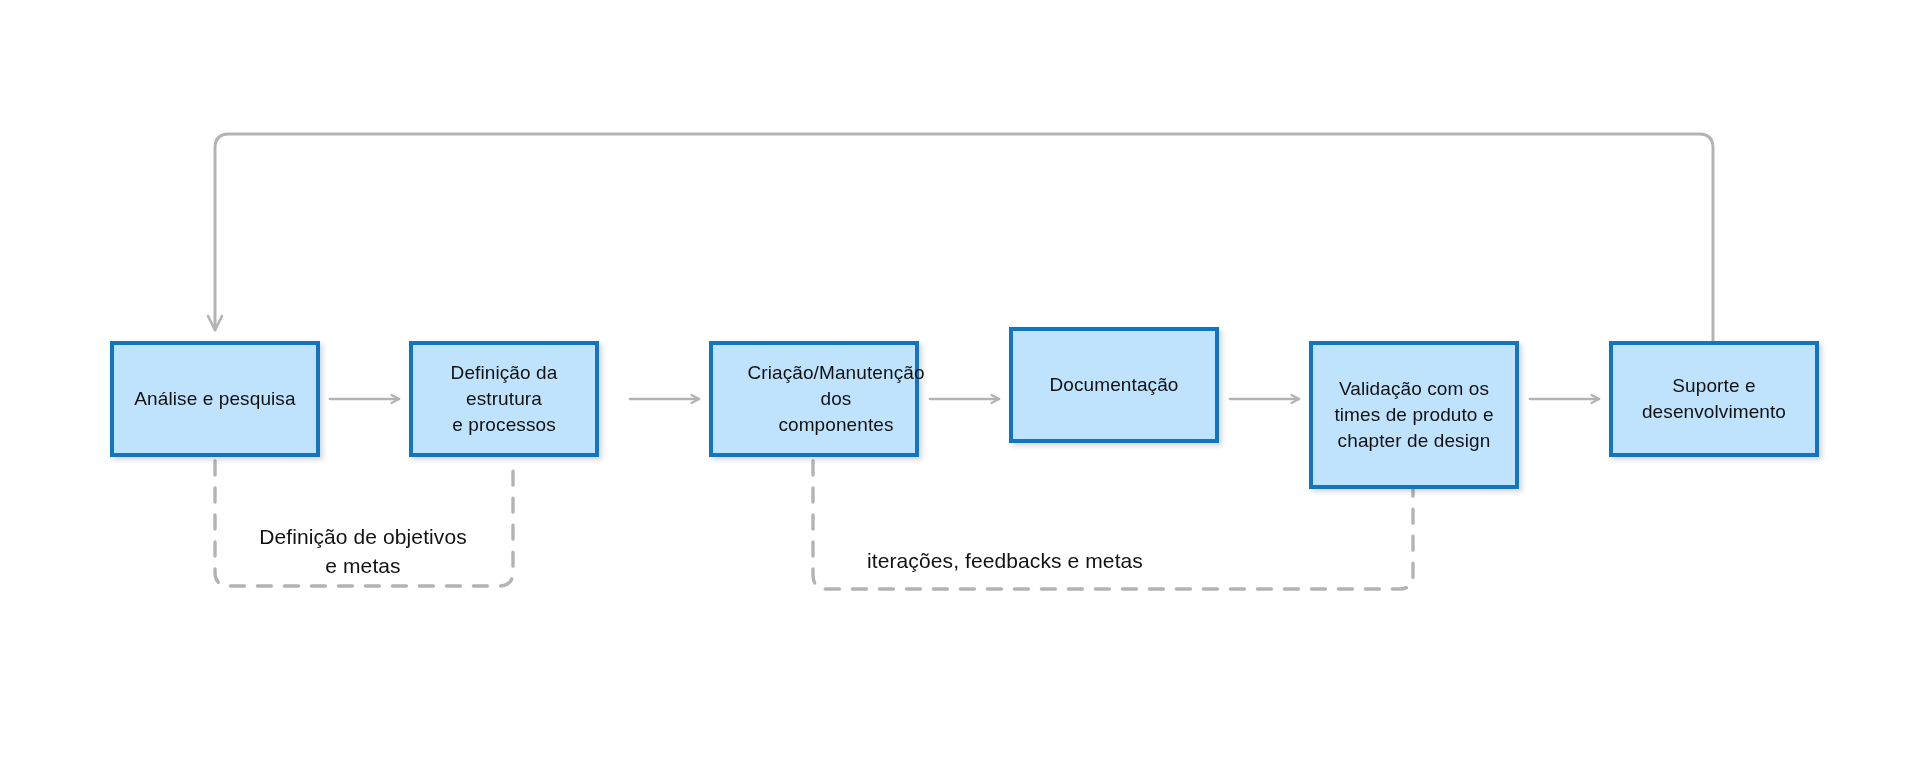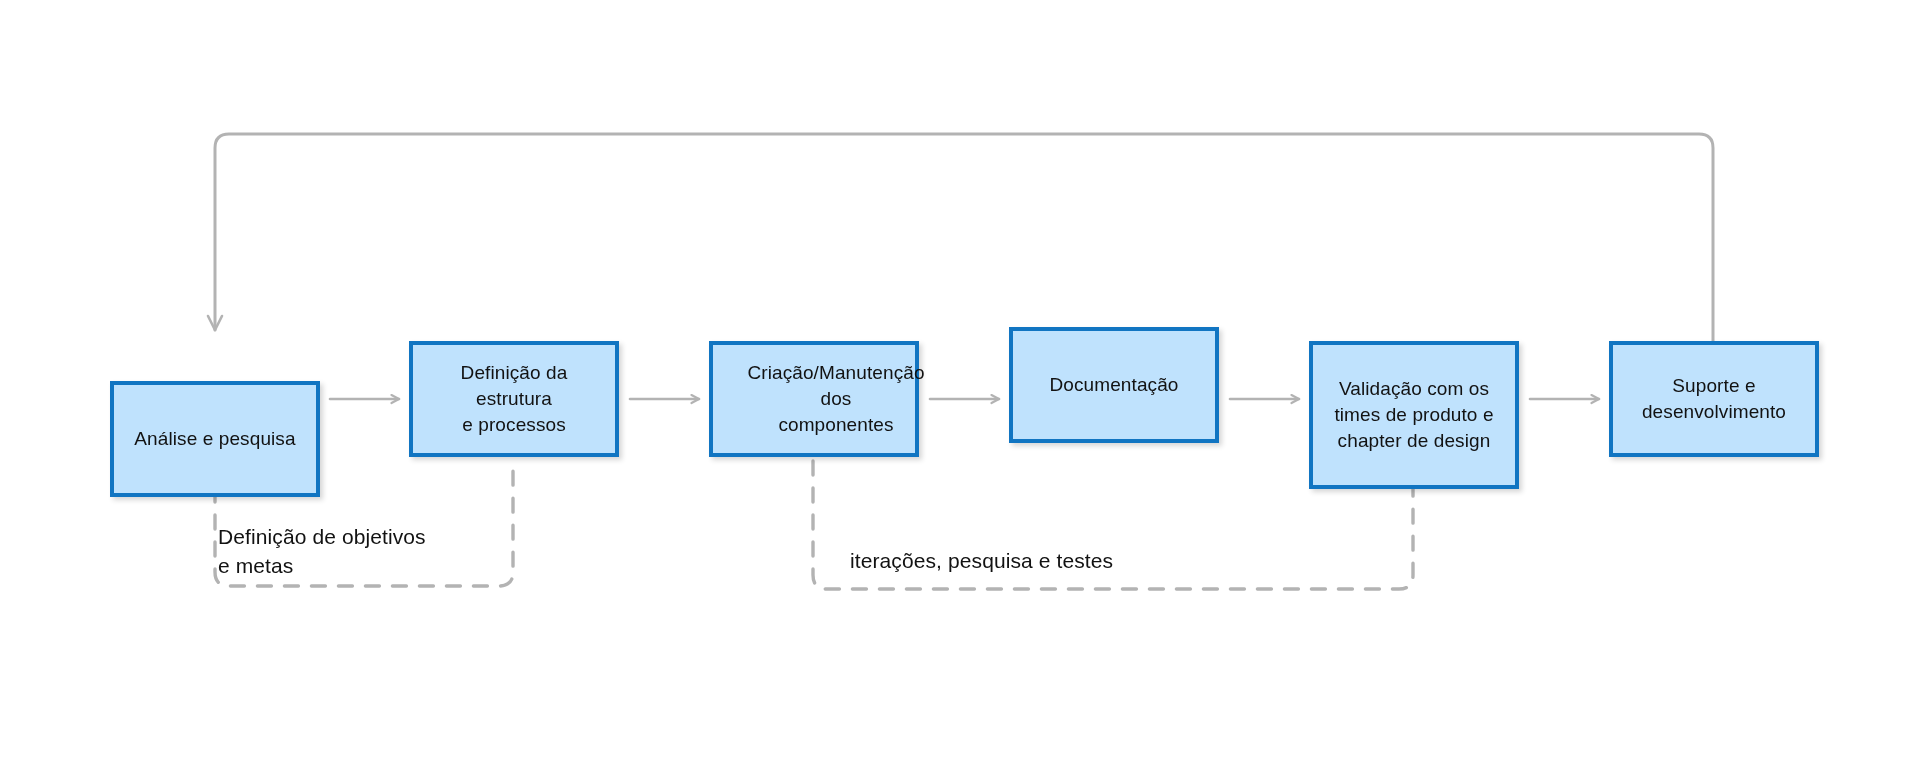--- a/index.html
+++ b/index.html
@@ -44,20 +44,21 @@
     color: #121212;
     letter-spacing: 0.1px;
     padding: 0 8px;
     white-space: pre-line;
   }
   .edge-label {
     position: absolute;
     font-size: 21px;
     line-height: 29px;
     color: #121212;
+    text-align: center;
     white-space: pre-line;
     letter-spacing: 0.1px;
   }
 </style>
 </head>
 <body>
 
 <div id="canvas">
 
   <svg id="edges" viewBox="0 0 1928 777">
@@ -82,25 +83,25 @@
     </g>
 
     <g stroke="#b3b3b3" fill="none" stroke-width="3.4" stroke-linecap="round" stroke-dasharray="14 13">
 
       <path d="M 215 461 L 215 572 Q 215 586 229 586 L 499 586 Q 513 586 513 572 L 513 461"></path>
 
       <path d="M 813 461 L 813 575 Q 813 589 827 589 L 1399 589 Q 1413 589 1413 575 L 1413 461"></path>
     </g>
   </svg>
 
-  <div class="node" style="left:110px; top:341px; width:210px; height:116px;margin-top:40px;">
+  <div class="node" style="left:110px; top:341px; width:210px; height:116px;">
     <span class="node-label">Análise e pesquisa</span>
   </div>
 
-  <div class="node" style="left:409px; top:341px; width:210px; height:116px;">
+  <div class="node" style="left:409px; top:341px; width:190px; height:116px;">
     <span class="node-label">Definição da estrutura
 e processos</span>
   </div>
 
   <div class="node" style="left:709px; top:341px; width:210px; height:116px;padding-left:44px;">
     <span class="node-label">Criação/Manutenção
 dos
 componentes</span>
   </div>
 
@@ -115,15 +116,15 @@
   </div>
 
   <div class="node" style="left:1609px; top:341px; width:210px; height:116px;text-align:center;">
     <span class="node-label">Suporte e
 desenvolvimento</span>
   </div>
 
   <div class="edge-label" style="left:218px; top:522px; width:290px;">Definição de objetivos
 e metas</div>
 
-  <div class="edge-label" style="left:850px; top:546px; width:310px;">iterações, pesquisa e testes</div>
+  <div class="edge-label" style="left:850px; top:546px; width:310px;">iterações, feedbacks e metas</div>
 
 </div>
 
 </body></html>

